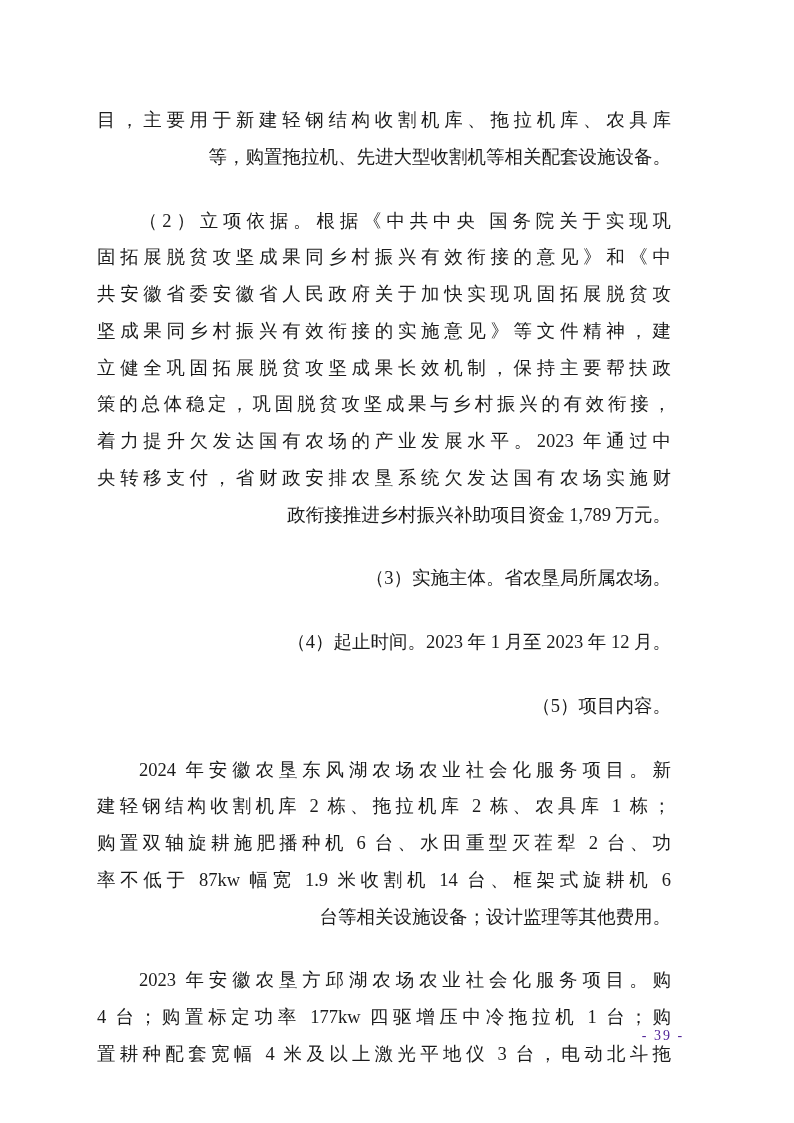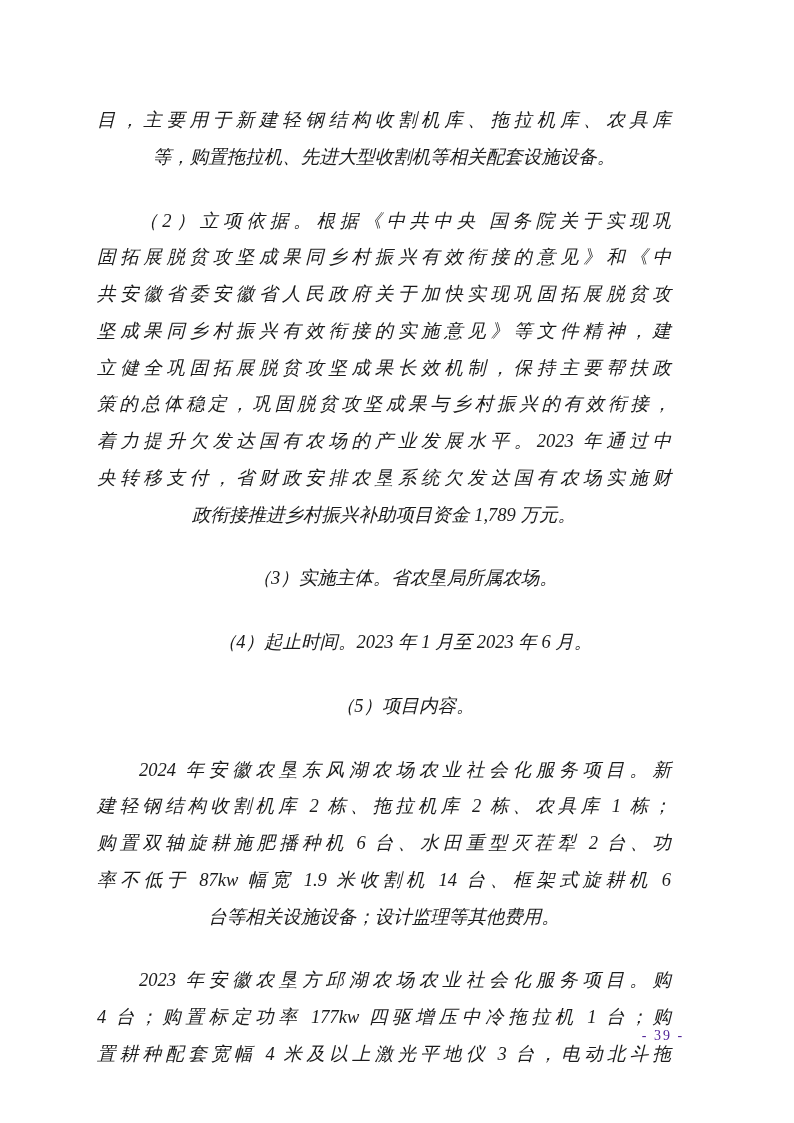--- a/index.html
+++ b/index.html
@@ -22,27 +22,26 @@
     height: 1123px;
     background: #ffffff;
   }
   .text-block {
     position: absolute;
     left: 97px;
     top: 102px;
     width: 574px;
     color: #1b1b1b;
     font-size: 18.5px;
-    font-style: italic;
   }
   .line {
     height: 36.75px;
     line-height: 36.75px;
     white-space: nowrap;
-    text-align: center;
+    text-align: right;
   }
   
   .line.j {
     white-space: normal;
     text-align: justify;
     text-align-last: justify;
     text-justify: inter-character;
   }
   
   .line.ind {
@@ -72,21 +71,21 @@
     <div class="line j ind">（2）立项依据。根据《中共中央 国务院关于实现巩</div>
     <div class="line j">固拓展脱贫攻坚成果同乡村振兴有效衔接的意见》和《中</div>
     <div class="line j">共安徽省委安徽省人民政府关于加快实现巩固拓展脱贫攻</div>
     <div class="line j">坚成果同乡村振兴有效衔接的实施意见》等文件精神，建</div>
     <div class="line j">立健全巩固拓展脱贫攻坚成果长效机制，保持主要帮扶政</div>
     <div class="line j">策的总体稳定，巩固脱贫攻坚成果与乡村振兴的有效衔接，</div>
     <div class="line j">着力提升欠发达国有农场的产业发展水平。2023 年通过中</div>
     <div class="line j">央转移支付，省财政安排农垦系统欠发达国有农场实施财</div>
     <div class="line">政衔接推进乡村振兴补助项目资金 1,789 万元。</div>
     <div class="line ind">（3）实施主体。省农垦局所属农场。</div>
-    <div class="line ind">（4）起止时间。2023 年 1 月至 2023 年 6 月。</div>
+    <div class="line ind">（4）起止时间。2023 年 1 月至 2023 年 12 月。</div>
     <div class="line ind">（5）项目内容。</div>
     <div class="line j ind">2024 年安徽农垦东风湖农场农业社会化服务项目。新</div>
     <div class="line j">建轻钢结构收割机库 2 栋、拖拉机库 2 栋、农具库 1 栋；</div>
     <div class="line j">购置双轴旋耕施肥播种机 6 台、水田重型灭茬犁 2 台、功</div>
     <div class="line j">率不低于 87kw 幅宽 1.9 米收割机 14 台、框架式旋耕机 6</div>
     <div class="line">台等相关设施设备；设计监理等其他费用。</div>
     <div class="line j ind">2023 年安徽农垦方邱湖农场农业社会化服务项目。购</div>
     <div class="line j">4 台；购置标定功率 177kw 四驱增压中冷拖拉机 1 台；购</div>
     <div class="line j">置耕种配套宽幅 4 米及以上激光平地仪 3 台，电动北斗拖</div>
   </div>

